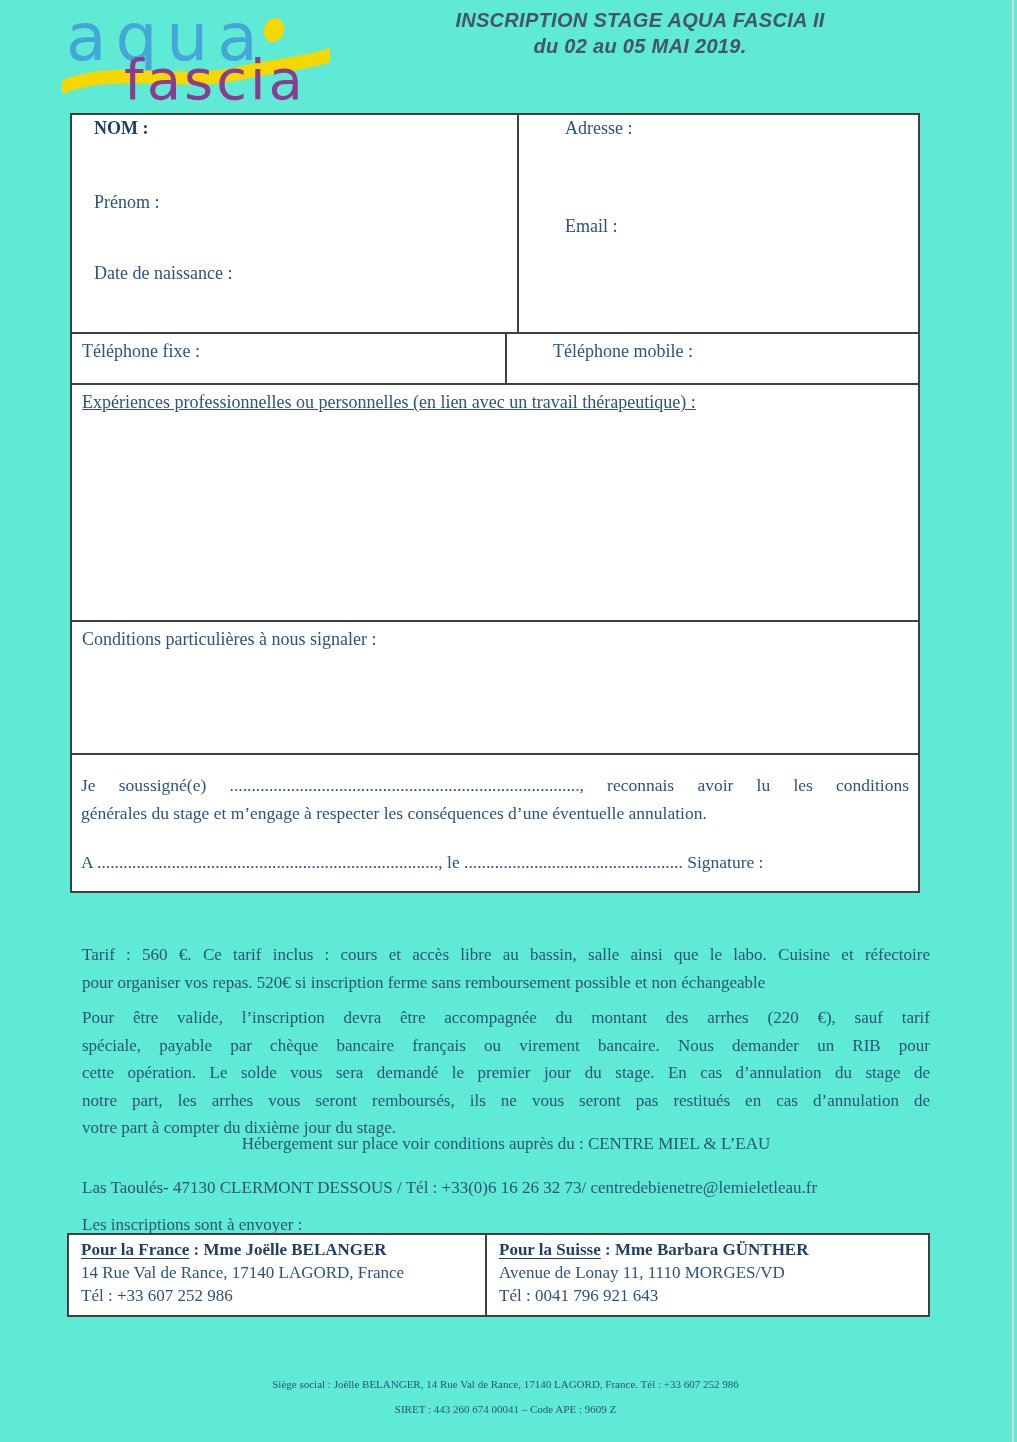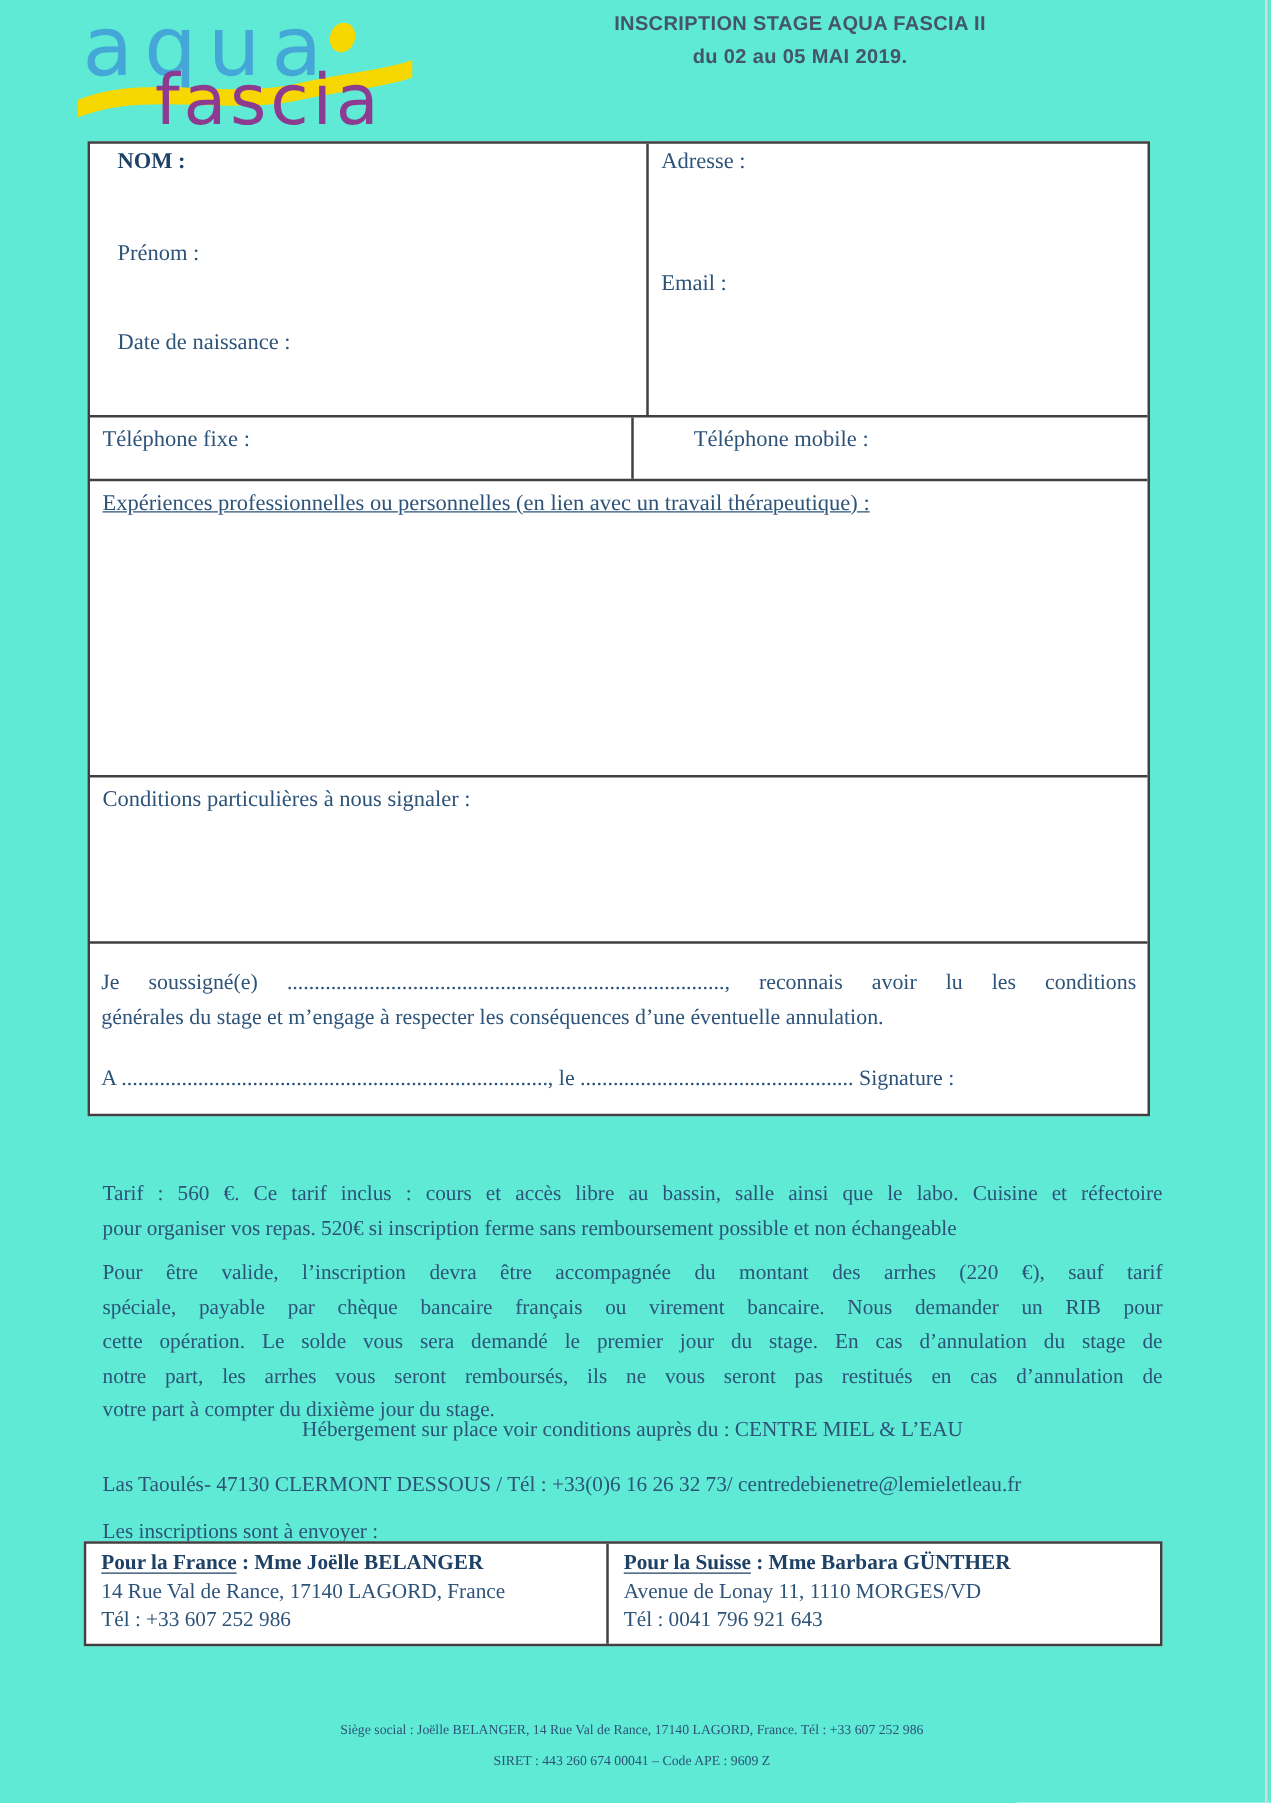--- a/index.html
+++ b/index.html
@@ -12,36 +12,36 @@
     overflow:hidden;
   }
   .page { position:absolute; inset:0; background:#5eead4; }
   .page-edge { position:absolute; top:0; bottom:0; left:1012px; width:2px; background:#d8d8d8; }
 
   
   .logo { position:absolute; left:62px; top:4px; width:268px; height:100px; }
   .title {
     position:absolute; left:340px; top:7px; width:600px;
     text-align:center; font-family:"Liberation Sans", sans-serif;
-    font-weight:bold; font-size:16px; line-height:26px;
-    color:#44546a; letter-spacing:0.3px;
+    font-weight:bold; font-size:20px; line-height:26px;
+    color:#44546a; letter-spacing:0.3px;font-style:italic;
   }
 
   
   .main-table {
     position:absolute; left:70px; top:113px; width:850px;
     border:2px solid #404040; background:#fff;
   }
   .row { border-bottom:2px solid #404040; position:relative; }
   .row:last-child { border-bottom:none;padding-left:43px; }
   .r-split { display:flex; }
   .cell-l { width:435px; border-right:2px solid #404040; position:relative; }
-  .cell-r { flex:1; position:relative; }
+  .cell-r { flex:1; position:relative;margin-left:36px; }
   .row1 { height:219px;padding-left:12px; }
-  .row2 { height:51px;gap:38px; }
+  .row2 { height:51px; }
   .row3 { height:237px;text-decoration:underline; }
   .row4 { height:133px; }
   .row5 { height:136px; }
   .lbl { font-size:18px; color:#2d5379; }
   .lbl-bold { font-weight:bold; color:#1e4166; }
   .abs { position:absolute; left:10px; }
   .pad-cell { padding:7px 10px; }
 
   .engagement {
     position:absolute; top:16px; left:9px; right:9px;

